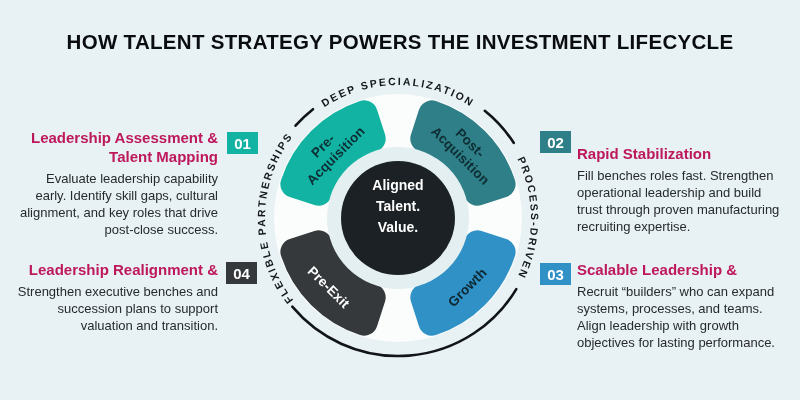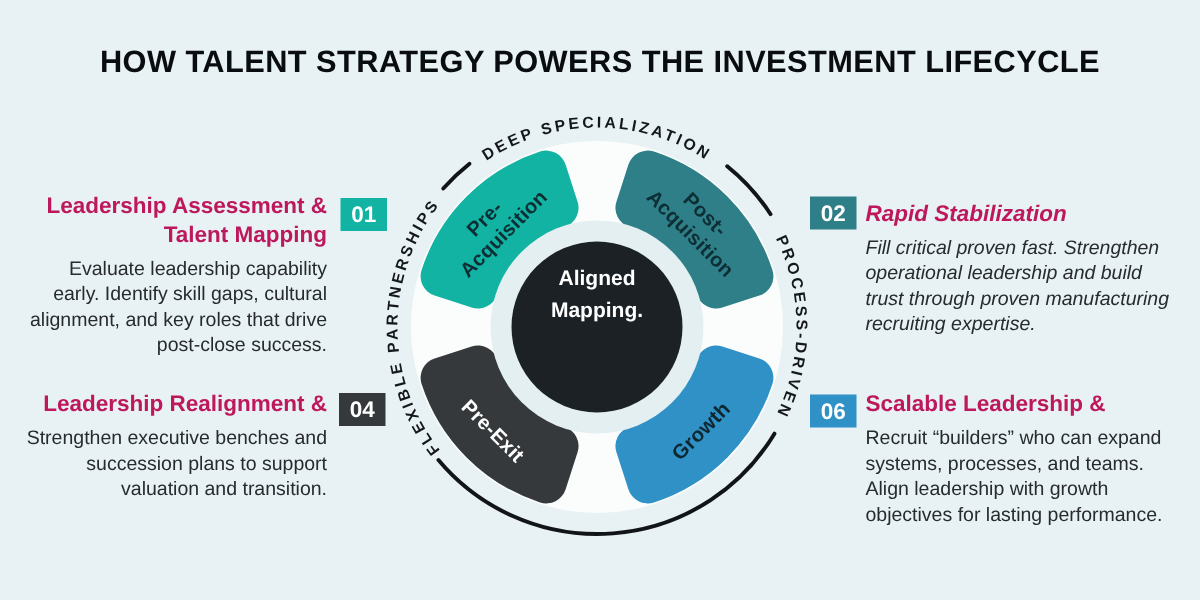--- a/index.html
+++ b/index.html
@@ -92,46 +92,47 @@
     <text class="quad-label" transform="translate(329 287) rotate(45)" fill="#ffffff">
       <tspan x="0" y="5">Pre-Exit</tspan>
     </text>
 
     <circle cx="398" cy="218" r="71" fill="#e4eff1"></circle>
     <circle cx="398" cy="218" r="57" fill="#1b2124"></circle>
   </svg>
 
   <div class="center-text">
     <div>Aligned</div>
-    <div>Mapping.</div>
+    <div>Talent.</div>
+    <div>Value.</div>
   </div>
 
   <div class="item">
     <div class="badge" style="left: 227px; top: 132px; background-color: rgb(18, 179, 162);">01</div>
     <div class="item-text right" style="left:16px;top:128px;width:202px;">
       <div class="item-heading">
         <div>Leadership Assessment &amp;</div>
         <div>Talent Mapping</div>
       </div>
       <div class="item-body">Evaluate leadership capability early. Identify skill gaps, cultural alignment, and key roles that drive post-close success.</div>
     </div>
   </div>
 
   <div class="item">
     <div class="badge" style="left: 540px; top: 131px; background-color: rgb(47, 127, 136);">02</div>
-    <div class="item-text left" style="left:577px;top:133px;width:206px;font-style:italic;">
+    <div class="item-text left" style="left:577px;top:144px;width:206px;">
       <div class="item-heading">
         <div>Rapid Stabilization</div>
       </div>
-      <div class="item-body">Fill critical proven fast. Strengthen operational leadership and build trust through proven manufacturing recruiting expertise.</div>
+      <div class="item-body">Fill benches roles fast. Strengthen operational leadership and build trust through proven manufacturing recruiting expertise.</div>
     </div>
   </div>
 
   <div class="item">
-    <div class="badge" style="left: 540px; top: 263px; background-color: rgb(47, 145, 198);">06</div>
+    <div class="badge" style="left: 540px; top: 263px; background-color: rgb(47, 145, 198);">03</div>
     <div class="item-text left" style="left:577px;top:260px;width:212px;">
       <div class="item-heading">
         <div>Scalable Leadership &amp;</div>
       </div>
       <div class="item-body">Recruit “builders” who can expand systems, processes, and teams. Align leadership with growth objectives for lasting performance.</div>
     </div>
   </div>
 
   <div class="item">
     <div class="badge" style="left: 226px; top: 262px; background-color: rgb(53, 57, 59);">04</div>

